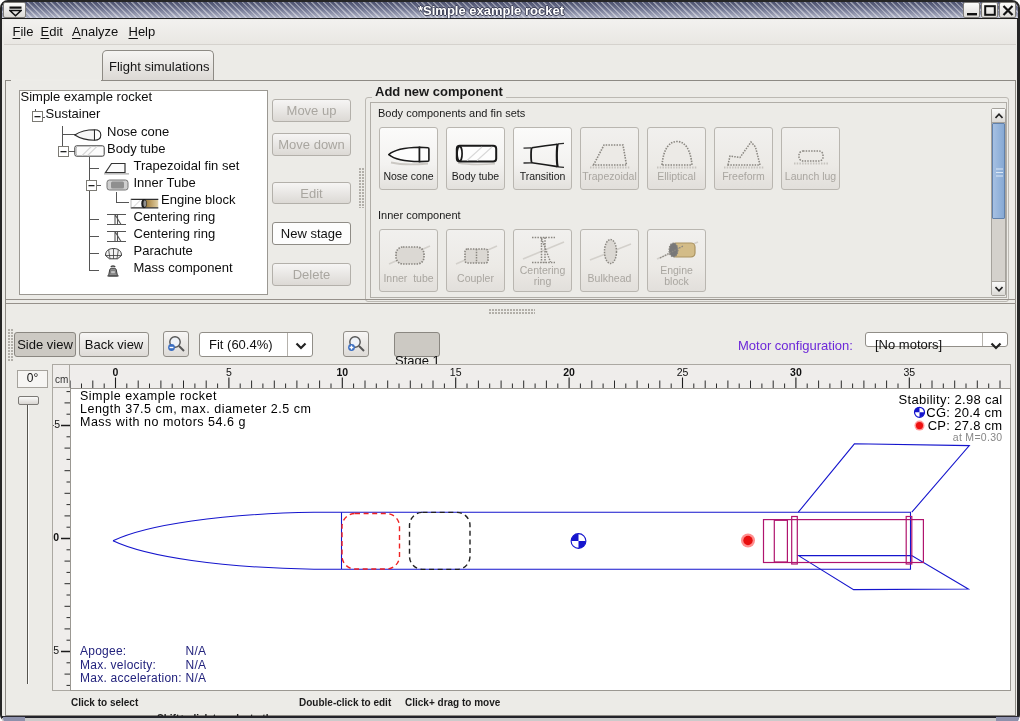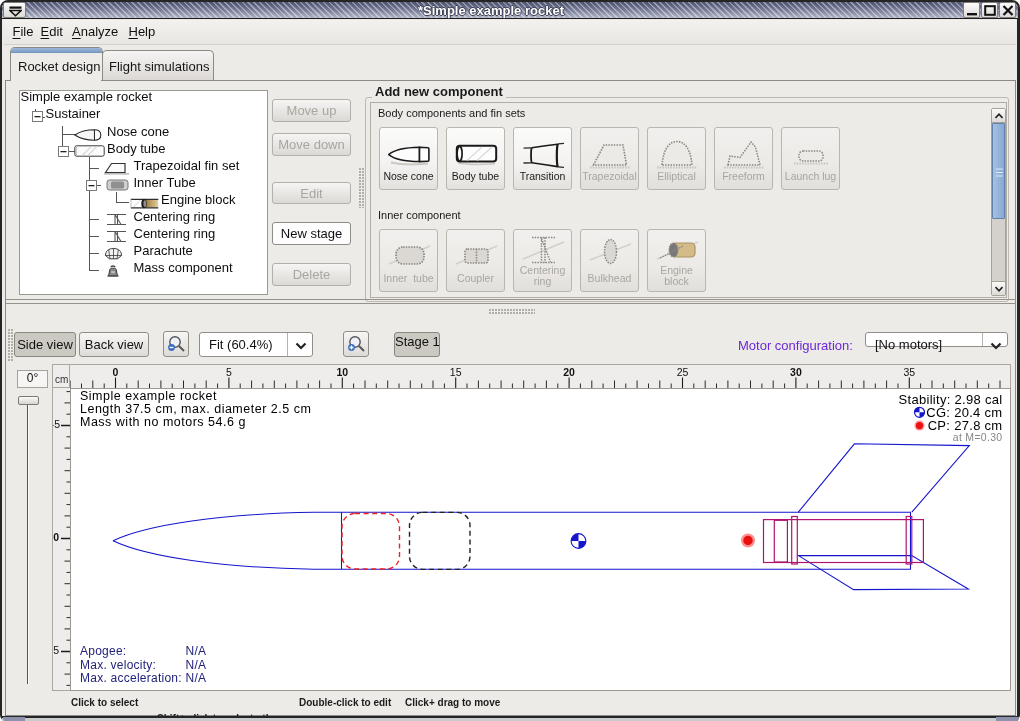--- a/index.html
+++ b/index.html
@@ -124,24 +124,20 @@
  <div id="menubar">
   <span class="mitem" style="left:8.5px;"><u>F</u>ile</span>
   <span class="mitem" style="left:36.5px;"><u>E</u>dit</span>
   <span class="mitem" style="left:68px;"><u>A</u>nalyze</span>
   <span class="mitem" style="left:124.5px;"><u>H</u>elp</span>
  </div>
  <div id="tab2" class="tab">
       <span class="lbl">Flight simulations</span>
     </div>
  <div id="cpanel"></div>
- <div id="tab1" class="tab">
-      <div class="blue"></div>
-      <span class="lbl">Rocket design</span>
-    </div>
  <div id="tabgap"></div>
  <div id="tree">
 
   <div class="abs" style="left:15px;top:18px;width:1px;height:4px;background:#555;"></div>
   <div class="abs" style="left:21px;top:26px;width:4px;height:1px;background:#555;"></div>
   <div class="abs" style="left:42px;top:35px;width:1px;height:25px;background:#555;"></div>
   <div class="abs" style="left:42px;top:43px;width:13px;height:1px;background:#555;"></div>
   <div class="abs" style="left:48px;top:60px;width:7px;height:1px;background:#555;"></div>
   <div class="abs" style="left:69px;top:66px;width:1px;height:113px;background:#555;"></div>
   <div class="abs" style="left:69px;top:77px;width:10px;height:1px;background:#555;"></div>
@@ -383,21 +379,21 @@
         </div>
   </div>
   <div class="tbar-btn" style="left:341px;top:329px;width:26px;height:26px;">
    <svg class="abs" style="left:3px;top:3px;" width="19" height="19" viewBox="0 0 19 19">
     <circle cx="8" cy="7" r="5.2" fill="#eef2f8" stroke="#555" stroke-width="1.4"></circle>
     <path d="M12 11 L17 16" stroke="#555" stroke-width="2"></path>
     <circle cx="4.5" cy="12.5" r="3.4" fill="#3a6ec2"></circle>
     <path d="M2.6 12.5 L6.4 12.5 M4.5 10.6 L4.5 14.4" stroke="#fff" stroke-width="1.3"></path>
    </svg>
   </div>
-  <div class="tbar-btn pressed" style="left:392px;top:330px;width:46px;height:25px;padding-top:1px;">Stage 1</div>
+  <div class="tbar-btn pressed" style="left:392px;top:330px;width:46px;height:25px;padding-top:20px;">Stage 1</div>
   <span class="abs" style="left:736px;top:336px;font-size:13px;color:#6d28d9;">Motor configuration:</span>
   <div class="combo" style="left:863px;top:330px;width:143px;height:15px;">
    <span class="abs" style="left:9px;top:4px;">[No motors]</span>
    <div class="arr">
           <svg class="abs" style="left:7px;top:9px;" width="12" height="8" viewBox="0 0 12 8">
             <path d="M1.5 1.5 L6 6 L10.5 1.5" fill="none" stroke="#222" stroke-width="2.2"></path>
           </svg>
         </div>
   </div>
  </div>

